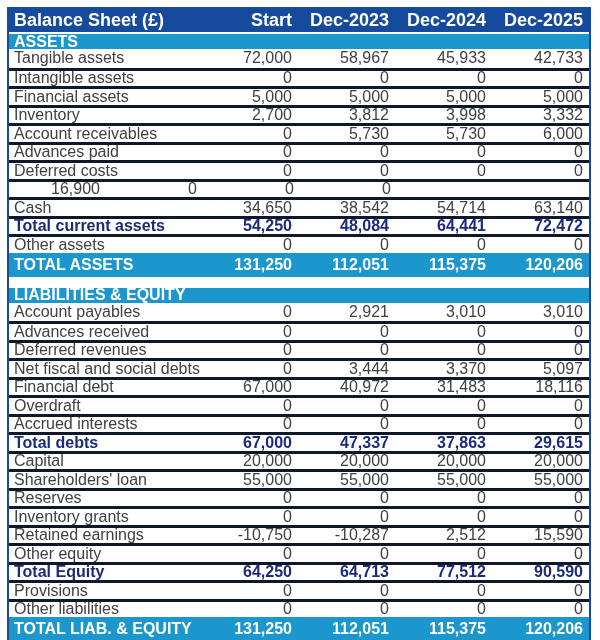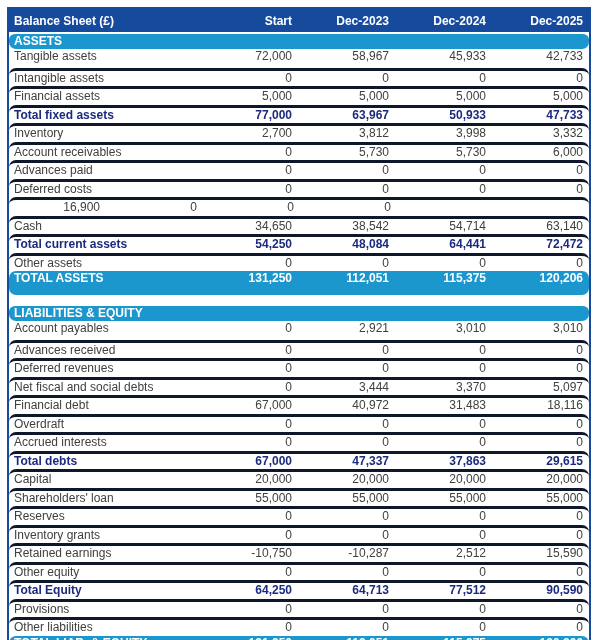--- a/index.html
+++ b/index.html
@@ -15,28 +15,27 @@
     width: 584px;
     border: 2px solid var(--navy, #164a9d);
     background: #ffffff;
   }
   .hrow {
     display: flex; align-items: center;
     height: 23px;
     background: var(--navy, #164a9d);
     color: #ffffff;
     font-weight: bold;
-    font-size: 12px;
+    font-size: 18px;
   }
   .row {
-    display: flex; align-items: flex-start;
+    display: flex; align-items: center;
     height: 18.5px;
-    font-size: 12px;
+    font-size: 16px;
     background: #ffffff;
-    border-radius: 7px;
   }
   .cell.label { flex: 1; padding-left: 5px; white-space: nowrap; overflow: hidden; }
   .cell.num { width: 97px; text-align: right; padding-right: 6px; white-space: nowrap; }
   .row-data { color: #404040; }
   .row-subtotal { color: var(--boldnavy, #1b2a7e); font-weight: bold; }
   .row-section, .row-total {
     background: var(--cyan, #1b97ce);
     color: #ffffff;
     font-weight: bold;
   }
@@ -75,27 +74,20 @@
     <div class="cell num">0</div>
     <div class="cell num">0</div>
   </div>
       <div class="row row-data r-sep">
     <div class="cell label">Financial assets</div>
     <div class="cell num">5,000</div>
     <div class="cell num">5,000</div>
     <div class="cell num">5,000</div>
     <div class="cell num">5,000</div>
   </div>
-      <div class="row row-subtotal r-sep">
-    <div class="cell label">Total fixed assets</div>
-    <div class="cell num">77,000</div>
-    <div class="cell num">63,967</div>
-    <div class="cell num">50,933</div>
-    <div class="cell num">47,733</div>
-  </div>
       <div class="row row-data r-sep">
     <div class="cell label">Inventory</div>
     <div class="cell num">2,700</div>
     <div class="cell num">3,812</div>
     <div class="cell num">3,998</div>
     <div class="cell num">3,332</div>
   </div>
       <div class="row row-data r-sep">
     <div class="cell label">Account receivables</div>
     <div class="cell num">0</div>

